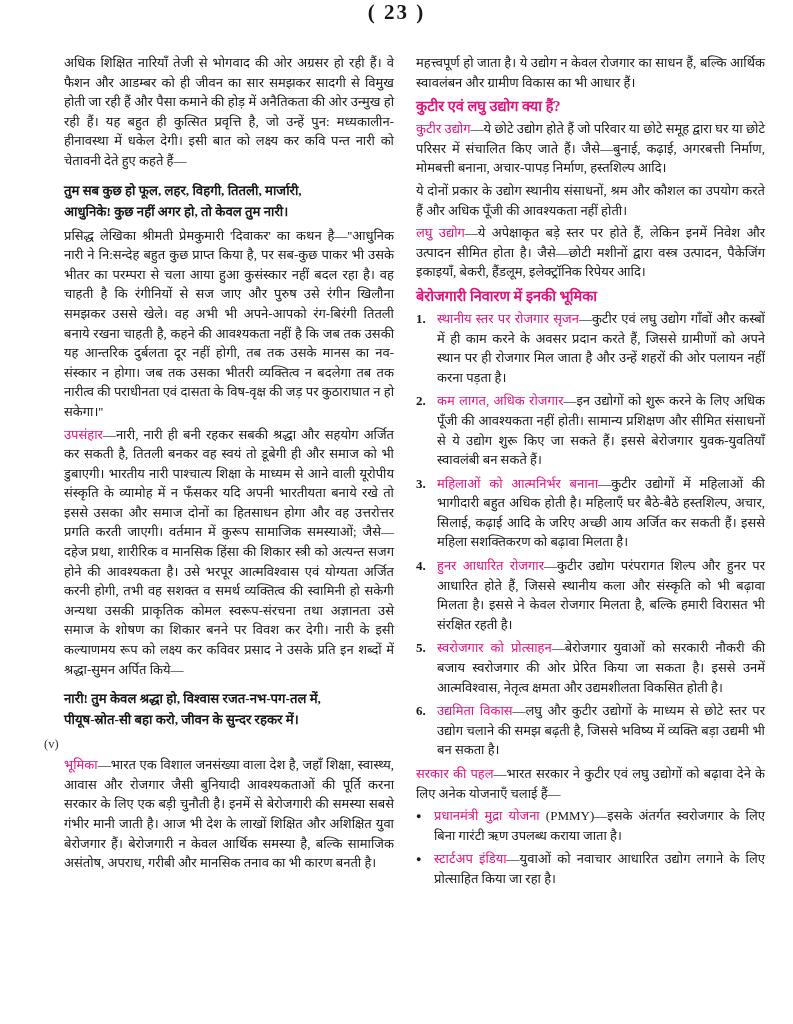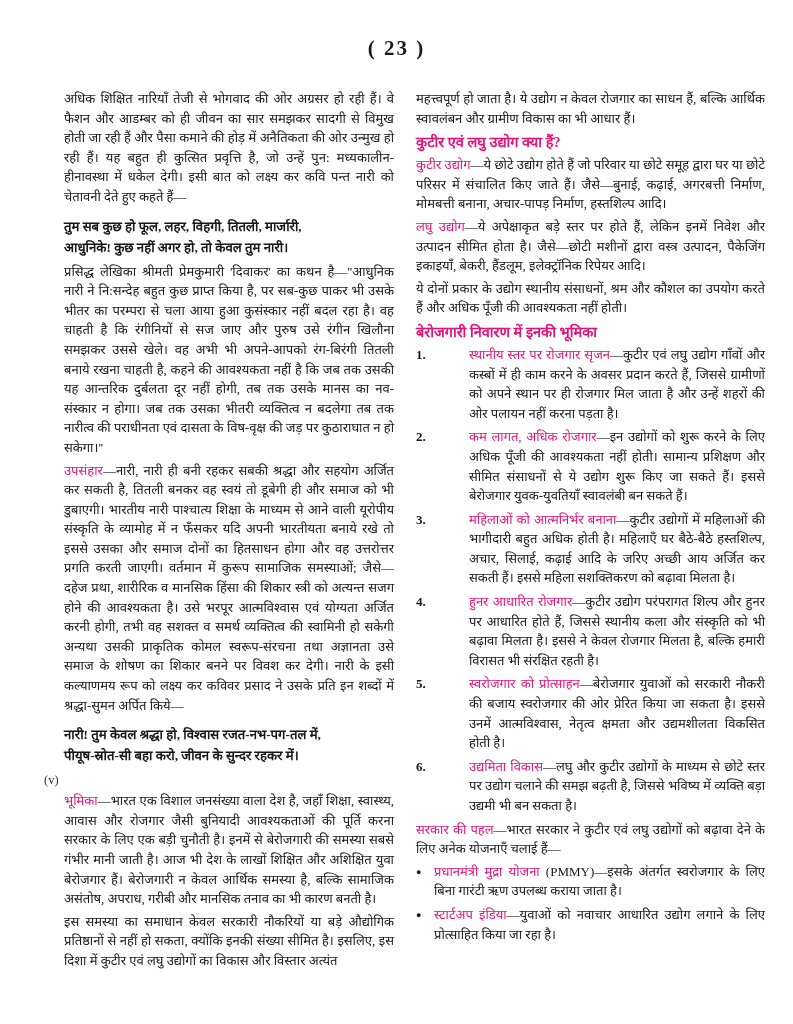--- a/index.html
+++ b/index.html
@@ -2,21 +2,21 @@
 <html style="--accent: #e4137c;"><head>
 <meta charset="utf-8">
 <style>
   * { margin:0; padding:0; box-sizing:border-box; }
   html, body { width:793px; height:1024px; }
   body {
     background:#ffffff;
     color:#181818;
     font-family:"Liberation Serif","DejaVu Sans",serif;
   }
-  .page { width:793px; height:1024px; overflow:hidden; padding-top:36px; }
+  .page { width:793px; height:1024px; overflow:hidden; }
   .page-number {
     text-align:center;
     font-weight:bold;
     font-size:21px;
     letter-spacing:2px;
     margin-bottom:28px;
   }
   .columns { display:flex; padding:0 20px 0 64px; gap:22px; }
   .col-left  { width:330px; flex:none; }
   .col-right { width:349px; flex:none; }
@@ -56,21 +56,21 @@
   .section-row .pink-heading { margin:0; font-size:15.5px; }
 
   .list-item { display:flex; margin-bottom:4px; }
   .list-num {
     font-weight:bold;
     width:21px;
     flex:none;
     font-size:13px;
     line-height:19.6px;
   }
-  .list-item p.body { flex:1; margin-bottom:0;margin-left:32px; }
+  .list-item p.body { flex:1; margin-bottom:0; }
 
   .bullet-item { display:flex; margin-bottom:4px; }
   .bullet-dot {
     width:18px;
     flex:none;
     font-size:9px;
     line-height:19.6px;
     padding-top:1px;
     color:#181818;
   }
@@ -102,35 +102,34 @@
         <div class="verse">नारी! तुम केवल श्रद्धा हो, विश्वास रजत-नभ-पग-तल में,</div>
         <div class="verse">पीयूष-स्रोत-सी बहा करो, जीवन के सुन्दर रहकर में।</div>
       </div>
 
       <div class="section-row">
         <span class="section-marker">(v)</span>
       </div>
 
       <p class="body"><span class="lead-pink">भूमिका</span><span>—भारत एक विशाल जनसंख्या वाला देश है, जहाँ शिक्षा, स्वास्थ्य, आवास और रोजगार जैसी बुनियादी आवश्यकताओं की पूर्ति करना सरकार के लिए एक बड़ी चुनौती है। इनमें से </span><span class="bold-black">बेरोजगारी</span><span> की समस्या सबसे गंभीर मानी जाती है। आज भी देश के लाखों शिक्षित और अशिक्षित युवा बेरोजगार हैं। बेरोजगारी न केवल आर्थिक समस्या है, बल्कि सामाजिक असंतोष, अपराध, गरीबी और मानसिक तनाव का भी कारण बनती है।</span></p>
 
-      <p class="body">इस समस्या का समाधान केवल सरकारी नौकरियों या बड़े औद्योगिक प्रतिष्ठानों से नहीं हो सकता, क्योंकि इनकी संख्या सीमित है। इसलिए, इस दिशा में कुटीर एवं लघु उद्योगों का विकास और विस्तार अत्यंत</p>
 
     </div>
 
     <div class="col col-right">
 
       <p class="body">महत्त्वपूर्ण हो जाता है। ये उद्योग न केवल रोजगार का साधन हैं, बल्कि आर्थिक स्वावलंबन और ग्रामीण विकास का भी आधार हैं।</p>
 
       <h2 class="pink-heading">कुटीर एवं लघु उद्योग क्या हैं?</h2>
 
       <p class="body"><span class="lead-pink">कुटीर उद्योग</span><span>—ये छोटे उद्योग होते हैं जो परिवार या छोटे समूह द्वारा घर या छोटे परिसर में संचालित किए जाते हैं। जैसे—बुनाई, कढ़ाई, अगरबत्ती निर्माण, मोमबत्ती बनाना, अचार-पापड़ निर्माण, हस्तशिल्प आदि।</span></p>
 
+      <p class="body">ये दोनों प्रकार के उद्योग स्थानीय संसाधनों, श्रम और कौशल का उपयोग करते हैं और अधिक पूँजी की आवश्यकता नहीं होती।</p>
+
       <p class="body"><span class="lead-pink">लघु उद्योग</span><span>—ये अपेक्षाकृत बड़े स्तर पर होते हैं, लेकिन इनमें निवेश और उत्पादन सीमित होता है। जैसे—छोटी मशीनों द्वारा वस्त्र उत्पादन, पैकेजिंग इकाइयाँ, बेकरी, हैंडलूम, इलेक्ट्रॉनिक रिपेयर आदि।</span></p>
-
-      <p class="body">ये दोनों प्रकार के उद्योग स्थानीय संसाधनों, श्रम और कौशल का उपयोग करते हैं और अधिक पूँजी की आवश्यकता नहीं होती।</p>
 
       <h2 class="pink-heading">बेरोजगारी निवारण में इनकी भूमिका</h2>
 
       <div class="list-item">
         <span class="list-num">1.</span>
         <p class="body"><span class="lead-pink">स्थानीय स्तर पर रोजगार सृजन</span><span>—कुटीर एवं लघु उद्योग गाँवों और कस्बों में ही काम करने के अवसर प्रदान करते हैं, जिससे ग्रामीणों को अपने स्थान पर ही रोजगार मिल जाता है और उन्हें शहरों की ओर पलायन नहीं करना पड़ता है।</span></p>
       </div>
 
       <div class="list-item">
         <span class="list-num">2.</span>

